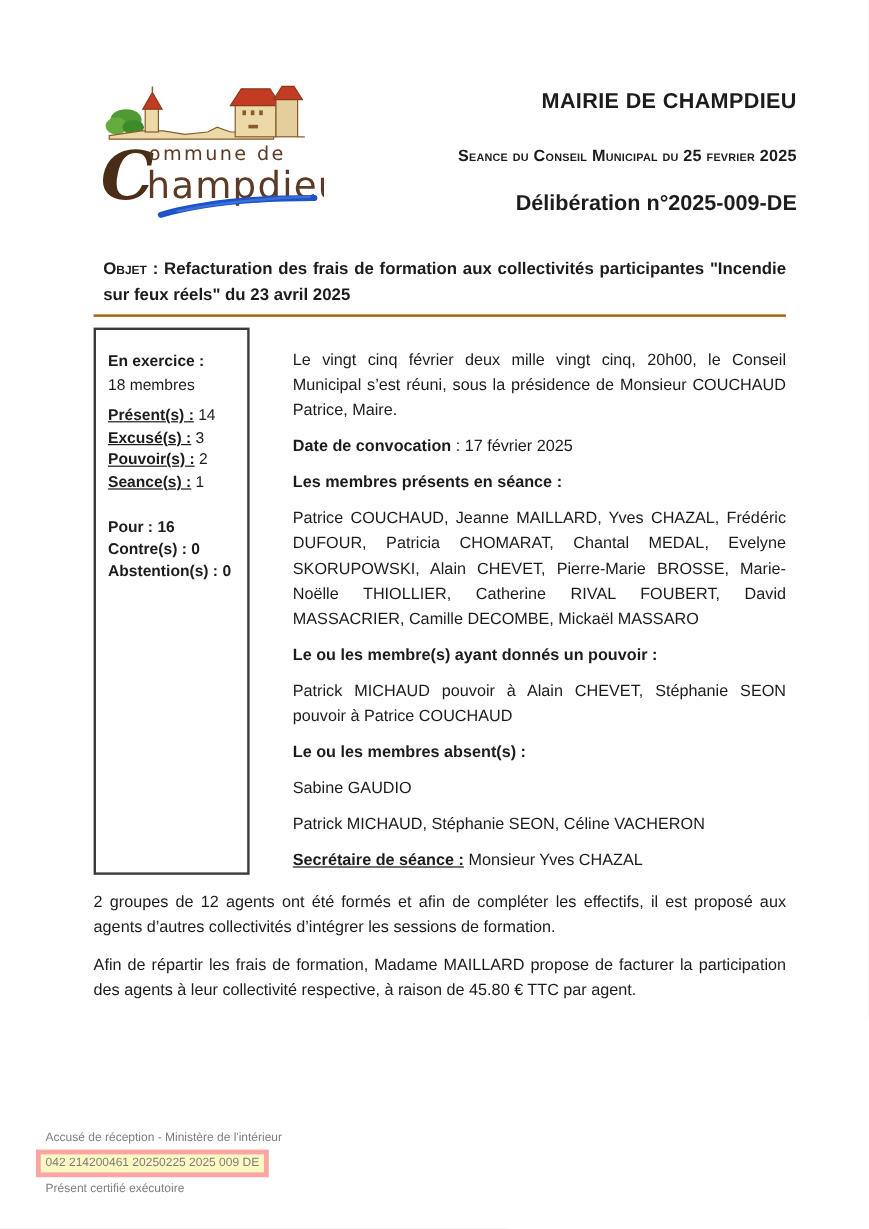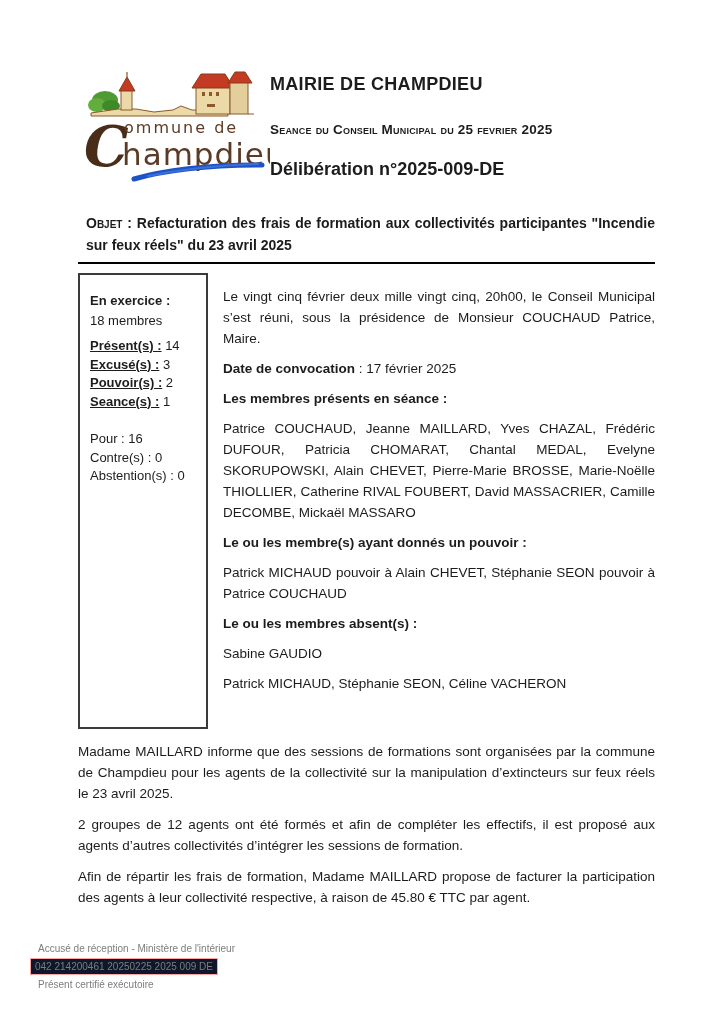--- a/index.html
+++ b/index.html
@@ -16,21 +16,21 @@
   }
   
   .header-row {
     display: flex;
     align-items: flex-start;
     padding: 66px 60px 0 78px;
   }
   .logo { width: 192px; height: 122px; flex: 0 0 auto; }
   .header-text {
     flex: 1;
-    text-align: left;
+    text-align: right;
     padding-top: 8px;
   }
   .mairie-title {
     font-size: 18px;
     font-weight: bold;
     letter-spacing: 0.3px;
   }
   .session-line {
     margin-top: 27px;
     font-size: 13.5px;
@@ -40,46 +40,47 @@
   }
   .deliberation-line {
     margin-top: 22px;
     font-size: 18px;
     font-weight: bold;
   }
   
   .objet {
     margin: 24px 69px 0 78px;
     padding: 0 0 6px 8px;
-    border-bottom: 2px solid #000000;
+    border-bottom: 2px solid #a16207;
     font-size: 14px;
     font-weight: bold;
     line-height: 22px;
     text-align: justify;
   }
   .objet .sc { font-variant: small-caps; }
   
   .columns {
     display: flex;
     margin: 9px 69px 0 78px;
-    align-items: flex-start;
+    align-items: center;
+    gap: 21px;
   }
   .att-box {
     flex: 0 0 130px;
     height: 456px;
     border: 2px solid #3a3a3a;
     padding: 16px 6px 0 10px;
     font-size: 13px;
   }
   .att-line { line-height: 20px; }
   .att-line b { font-weight: bold; }
   .att-rows { margin-top: 6px; }
   .att-row { line-height: 18.5px; }
   .att-row .lbl { font-weight: bold; text-decoration: underline; }
-  .att-votes { margin-top: 19px; }
+  .att-votes { margin-top: 19px; font-weight: bold; }
   .att-vote { line-height: 18.5px; }
   .session-col {
     flex: 1;
     padding: 13px 0 0 15px;
     font-size: 13.5px;
     line-height: 21px;
   }
   .session-col p { margin: 0 0 9px 0; text-align: justify; }
   .session-col p.last { margin-bottom: 0; }
   .session-col .hd { font-weight: bold; }
@@ -96,24 +97,24 @@
     position: absolute;
     left: 30px;
     top: 942px;
     font-size: 10px;
     color: #7d7d7d;
     line-height: 13px;
   }
   .footer .plain { margin: 0 0 3px 8px; }
   .footer .boxed {
     display: inline-block;
-    border: 1px solid #fca5a5;
+    border: 4px solid #fca5a5;
     padding: 1px 4px;
     margin-bottom: 3px;
-    background: #0f172a;
+    background: #fef9c3;
     text-align: center;
   }
   .footer .row { display: block; }
 </style>
 </head>
 <body>
 
 <div class="page">
 
   <div class="header-row">
@@ -198,25 +199,27 @@
       <p>
         <span class="hd">Date de convocation</span><span> : 17 février 2025</span>
       </p>
       <p class="hd">Les membres présents en séance :</p>
       <p>Patrice COUCHAUD, Jeanne MAILLARD, Yves CHAZAL, Frédéric DUFOUR, Patricia CHOMARAT, Chantal MEDAL, Evelyne SKORUPOWSKI, Alain CHEVET, Pierre-Marie BROSSE, Marie-Noëlle THIOLLIER, Catherine RIVAL FOUBERT, David MASSACRIER, Camille DECOMBE, Mickaël MASSARO</p>
       <p class="hd">Le ou les membre(s) ayant donnés un pouvoir :</p>
       <p>Patrick MICHAUD pouvoir à Alain CHEVET, Stéphanie SEON pouvoir à Patrice COUCHAUD</p>
       <p class="hd">Le ou les membres absent(s) :</p>
       <p>Sabine GAUDIO</p>
       <p>Patrick MICHAUD, Stéphanie SEON, Céline VACHERON</p>
+      <p class="last">
+        <span class="hd-ul">Secrétaire de séance :</span><span> Monsieur Yves CHAZAL</span>
+      </p>
     </div>
   </div>
 
   <div class="body-paras">
-    <p>Madame MAILLARD informe que des sessions de formations sont organisées par la commune de Champdieu pour les agents de la collectivité sur la manipulation d’extincteurs sur feux réels le 23 avril 2025.</p>
     <p>2 groupes de 12 agents ont été formés et afin de compléter les effectifs, il est proposé aux agents d’autres collectivités d’intégrer les sessions de formation.</p>
     <p>Afin de répartir les frais de formation, Madame MAILLARD propose de facturer la participation des agents à leur collectivité respective, à raison de 45.80 € TTC par agent.</p>
   </div>
 
   <div class="footer">
     <div class="row">
         <div class="plain">Accusé de réception - Ministère de l'intérieur</div>
       </div>
     <div class="row"><div class="boxed">042 214200461 20250225 2025 009 DE</div></div>
     <div class="row">

